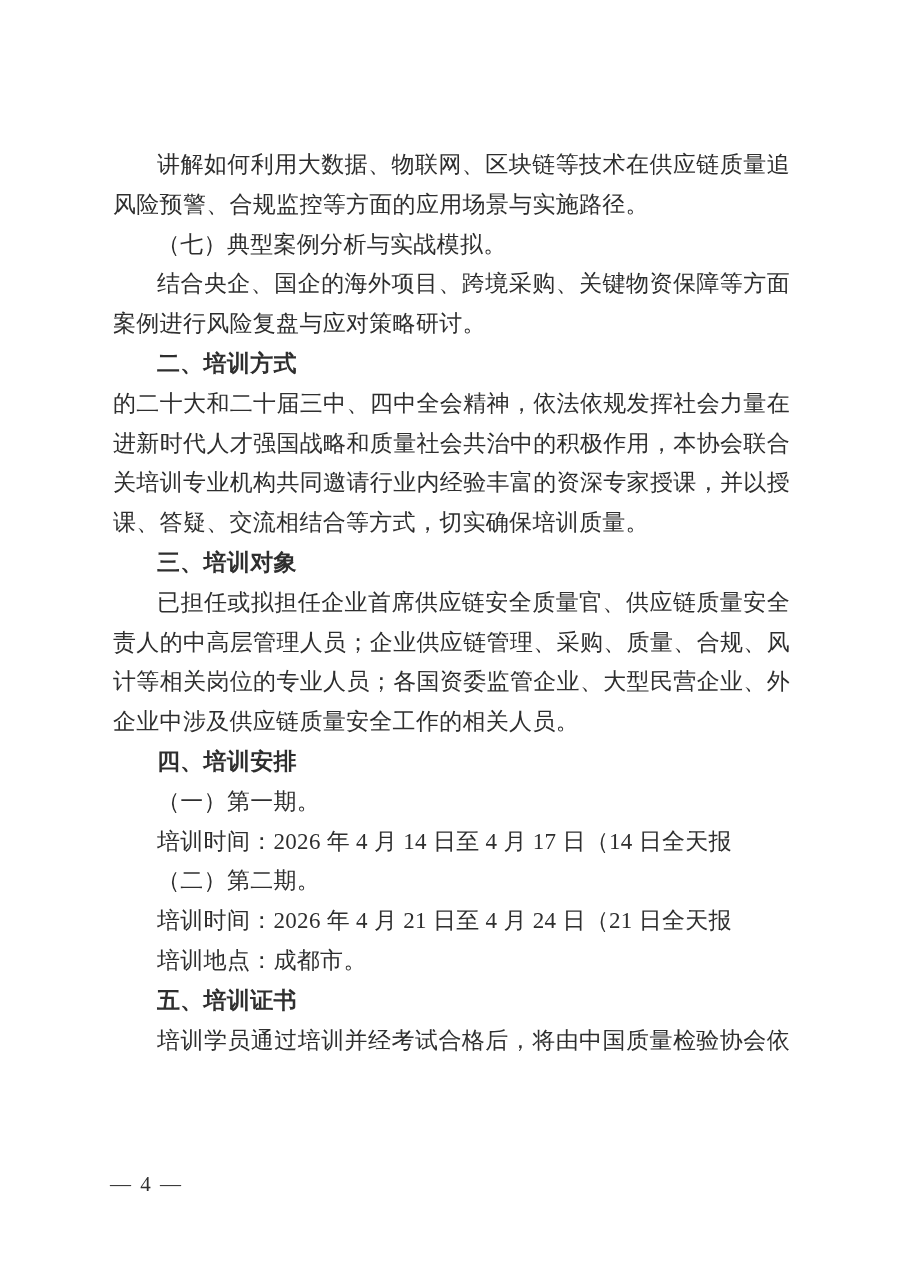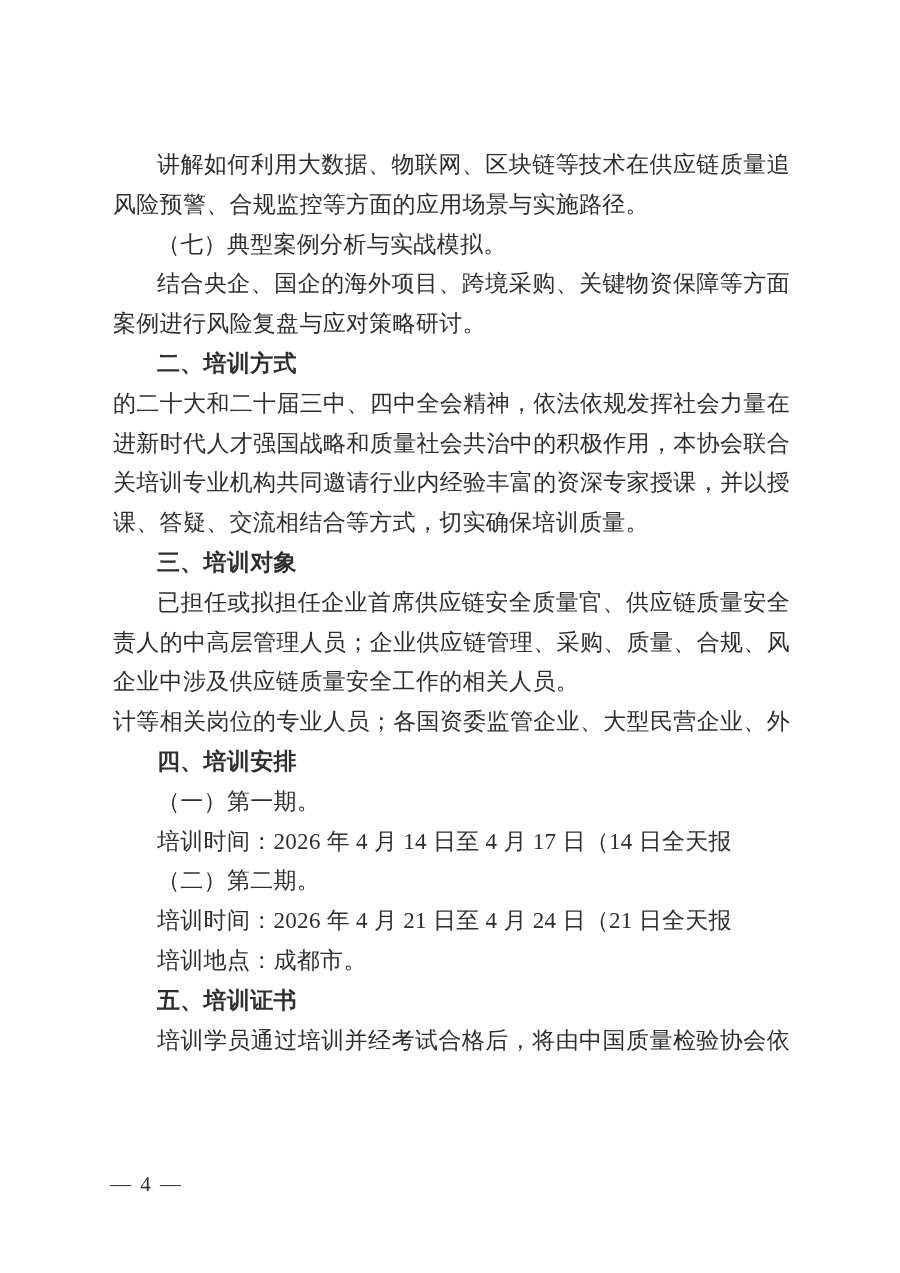--- a/index.html
+++ b/index.html
@@ -67,22 +67,22 @@
   <p class="line indent fill">结合央企、国企的海外项目、跨境采购、关键物资保障等方面的</p>
   <p class="line">案例进行风险复盘与应对策略研讨。</p>
   <p class="line indent h-sec">二、培训方式</p>
   <p class="line fill">的二十大和二十届三中、四中全会精神，依法依规发挥社会力量在推</p>
   <p class="line fill">进新时代人才强国战略和质量社会共治中的积极作用，本协会联合相</p>
   <p class="line fill">关培训专业机构共同邀请行业内经验丰富的资深专家授课，并以授</p>
   <p class="line">课、答疑、交流相结合等方式，切实确保培训质量。</p>
   <p class="line indent h-sec">三、培训对象</p>
   <p class="line indent fill">已担任或拟担任企业首席供应链安全质量官、供应链质量安全负</p>
   <p class="line fill">责人的中高层管理人员；企业供应链管理、采购、质量、合规、风险</p>
+  <p class="line fill">计等相关岗位的专业人员；各国资委监管企业、大型民营企业、外资</p>
   <p class="line">企业中涉及供应链质量安全工作的相关人员。</p>
-  <p class="line fill">计等相关岗位的专业人员；各国资委监管企业、大型民营企业、外资</p>
   <p class="line indent h-sec">四、培训安排</p>
   <p class="line indent h-sub">（一）第一期。</p>
   <p class="line indent">培训时间：2026 年 4 月 14 日至 4 月 17 日（14 日全天报到）；</p>
   <p class="line indent h-sub">（二）第二期。</p>
   <p class="line indent">培训时间：2026 年 4 月 21 日至 4 月 24 日（21 日全天报到）；</p>
   <p class="line indent">培训地点：成都市。</p>
   <p class="line indent h-sec">五、培训证书</p>
   <p class="line indent fill">培训学员通过培训并经考试合格后，将由中国质量检验协会依法</p>
 </div>
 

